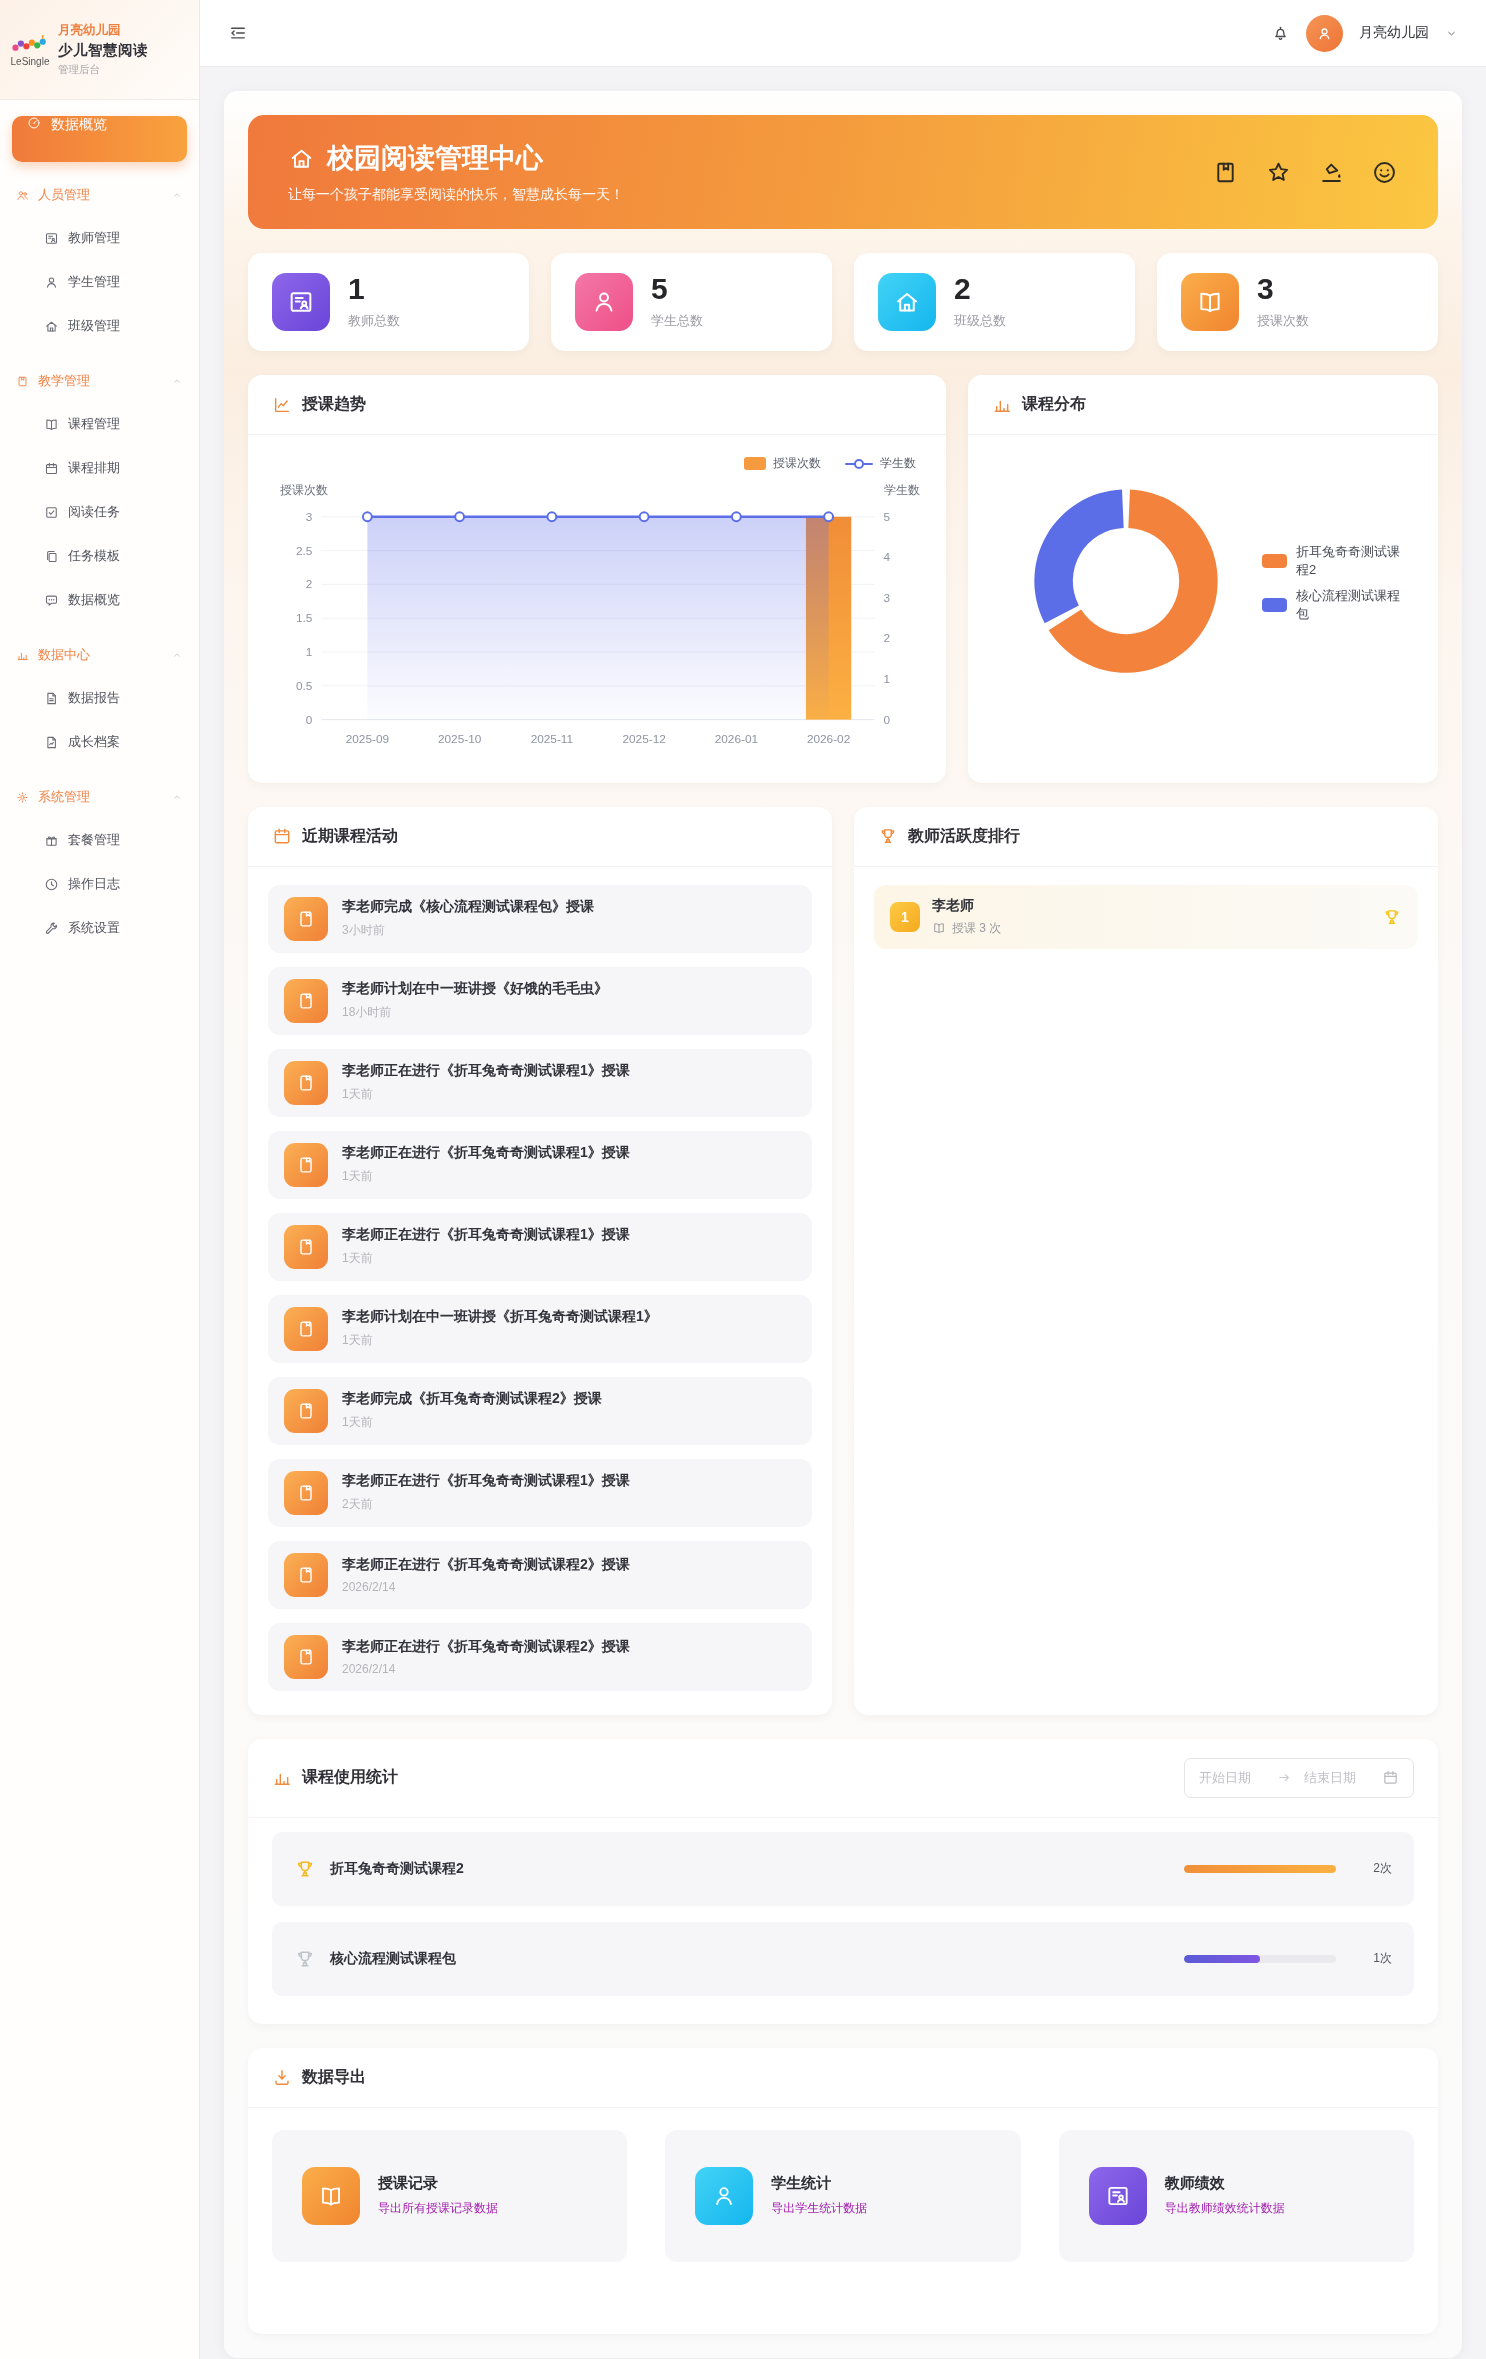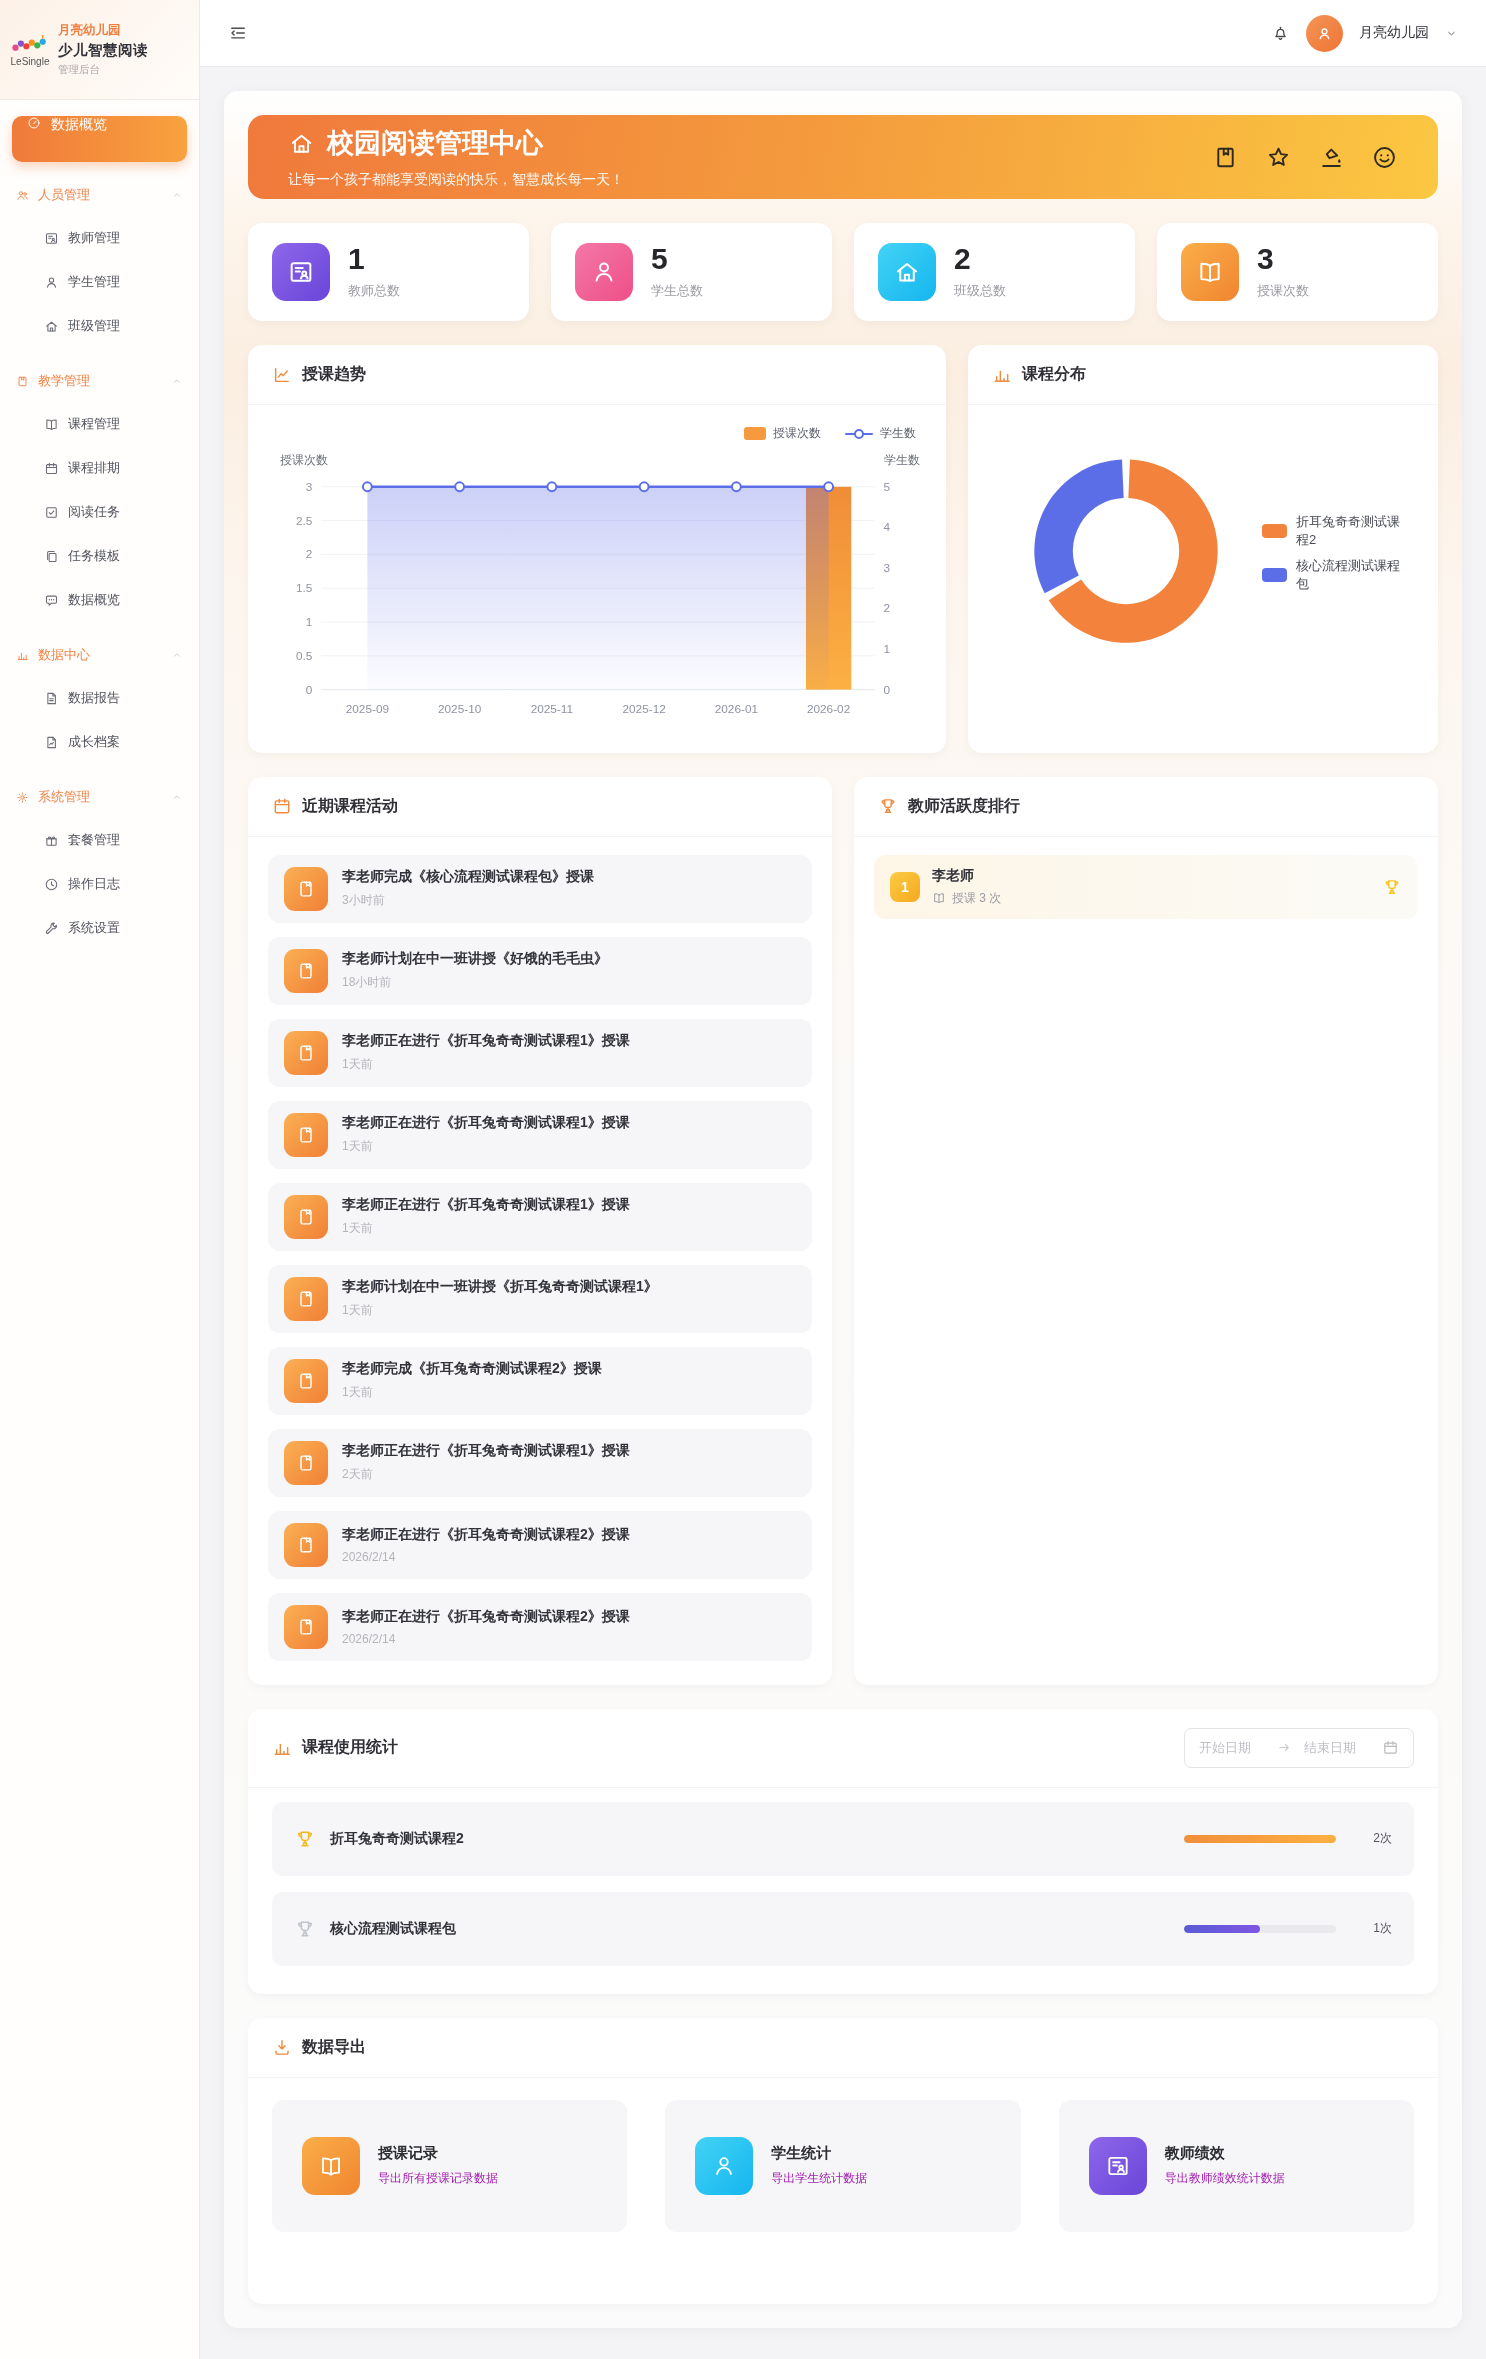--- a/index.html
+++ b/index.html
@@ -33,21 +33,21 @@
   .top-right{margin-left:auto;display:flex;align-items:center;gap:16px;}
   .bell{color:#4a4a50;font-size:19px;cursor:pointer;}
   .avatar{width:37px;height:37px;border-radius:50%;background:linear-gradient(135deg,#f59556,#ee7436);
     display:flex;align-items:center;justify-content:center;color:#fff;font-size:19px;}
   .user-name{font-size:14px;color:#2f3038;}
   .chev{color:#5a5a60;font-size:13px;}
   .content{padding:24px 24px 28px;flex:1;}
   .container{background:linear-gradient(180deg,#ffffff 0,#fdf4ea 140px,#fbeee1 280px,#fdf6ef 520px,#fcfaf8 980px,#fbfbfb 100%);
     border-radius:14px;padding:24px;box-shadow:0 2px 14px rgba(0,0,0,.05);}
   
-  .banner{height:84px;border-radius:16px;background:linear-gradient(100deg,#f0793c 0%,#f49b3d 48%,#fbc741 100%);
+  .banner{height:114px;border-radius:16px;background:linear-gradient(100deg,#f0793c 0%,#f49b3d 48%,#fbc741 100%);
     display:flex;align-items:center;justify-content:space-between;padding:0 40px;color:#fff;}
   .banner-title{display:flex;align-items:center;gap:12px;font-size:27px;font-weight:bold;}
   .banner-sub{margin-top:10px;font-size:14px;opacity:.95;}
   .banner-icons{display:flex;gap:26px;color:#2f2a20;}
   .banner-icons .icn{font-size:27px;}
   
   .stats{display:grid;grid-template-columns:repeat(4,1fr);gap:22px;margin-top:24px;}
   .stat-card{background:#fff;border-radius:14px;padding:20px 24px;display:flex;align-items:center;gap:18px;
     box-shadow:0 3px 10px rgba(0,0,0,.04);}
   .stat-tile{width:58px;height:58px;border-radius:14px;display:flex;align-items:center;justify-content:center;

